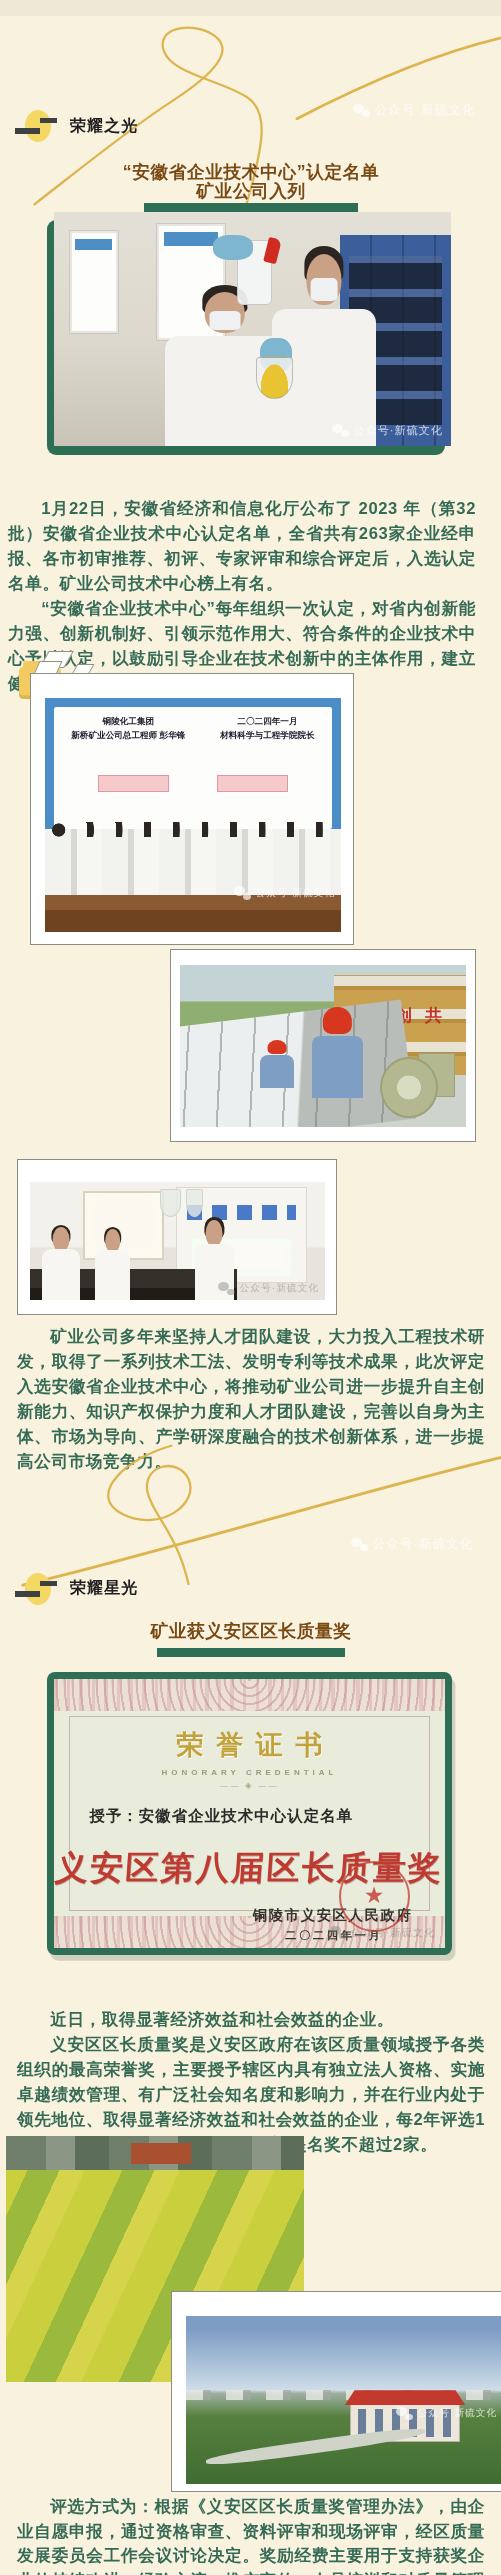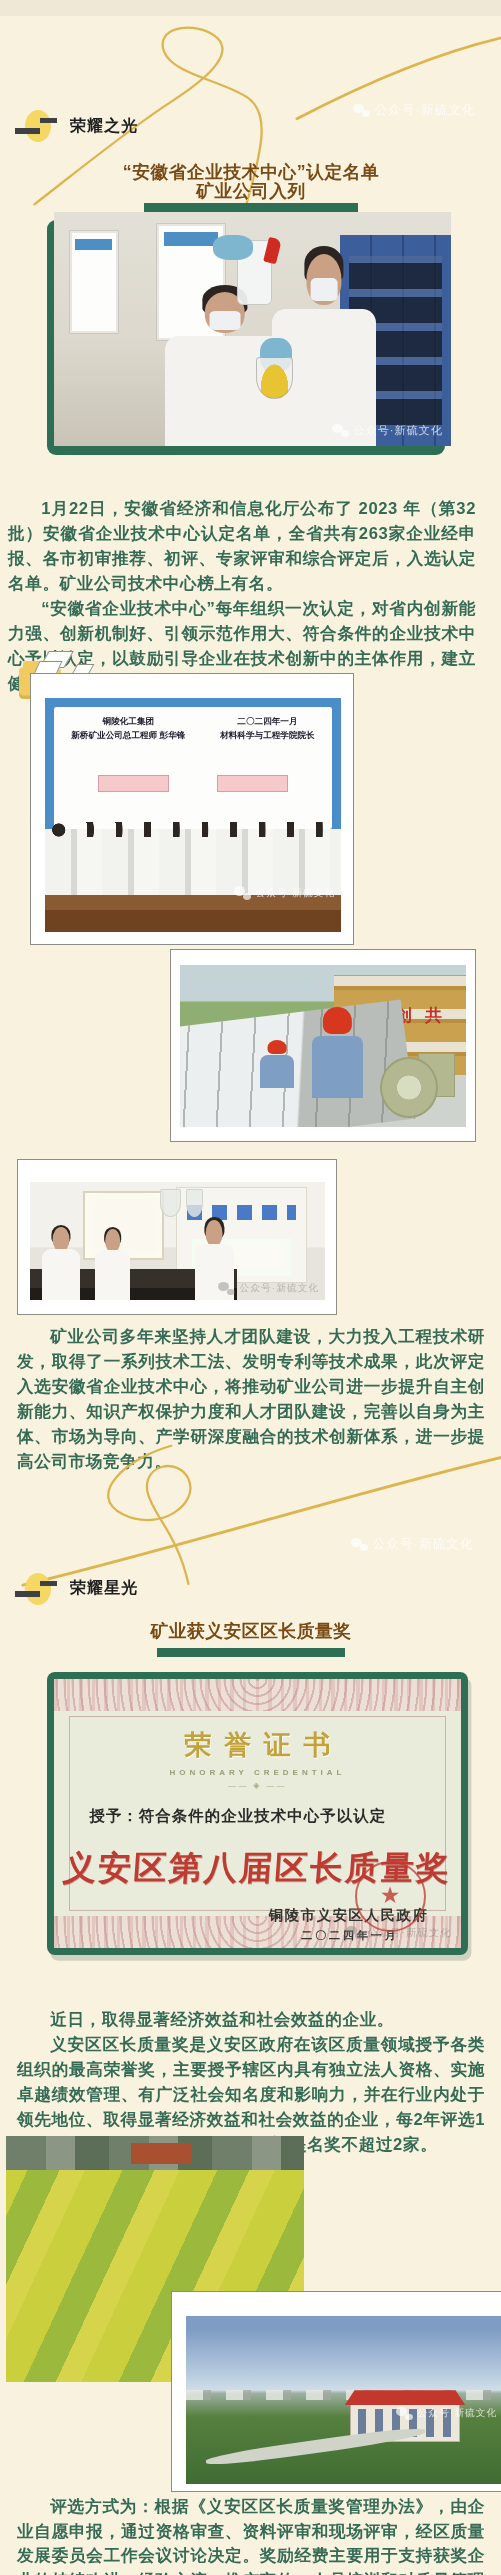--- a/index.html
+++ b/index.html
@@ -335,29 +335,29 @@
   <div class="abs sec-icon" style="left:22px;top:1557px;">
     <span class="egg"></span>
     <span class="bar t"></span>
     <span class="bar b"></span>
   </div>
   <div class="abs sec-title" style="left:70px;top:1562px;">荣耀星光</div>
 
   <div class="abs art-title" style="left:0;top:1606px;">矿业获义安区区长质量奖</div>
   <div class="abs green-bar" style="left:157px;top:1632px;width:188px;height:8.6px;"></div>
 
-  <div class="abs cert-frame" style="left:47px;top:1656px;width:405px;height:283px;padding-left:16px;">
+  <div class="abs cert-frame" style="left:47px;top:1656px;width:405px;height:283px;">
     <div class="cert-paper">
       <div class="cert-band" style="top:0;"></div>
       <div class="cert-band" style="bottom:0;"></div>
       <div class="cert-inner"></div>
       <div class="cert-cn">荣誉证书</div>
       <div class="cert-en">HONORARY CREDENTIAL</div>
       <div class="cert-orn">—— ◈ ——</div>
-      <div class="cert-award-to">授予：符合条件的企业技术中心予以认定</div>
+      <div class="cert-award-to">授予：安徽省企业技术中心认定名单</div>
       <div class="cert-award">义安区第八届区长质量奖</div>
       <div class="cert-issuer">铜陵市义安区人民政府</div>
       <div class="cert-date">二〇二四年一月</div>
       <div class="cert-seal">★</div>
       <div class="wm grey" style="position:absolute;right:9px;bottom:8px;font-size:10.3px;">
         <span class="wicon">
             <i class="b1"></i>
             <i class="b2"></i>
           </span>
         <span>公众号·新硫文化</span>

